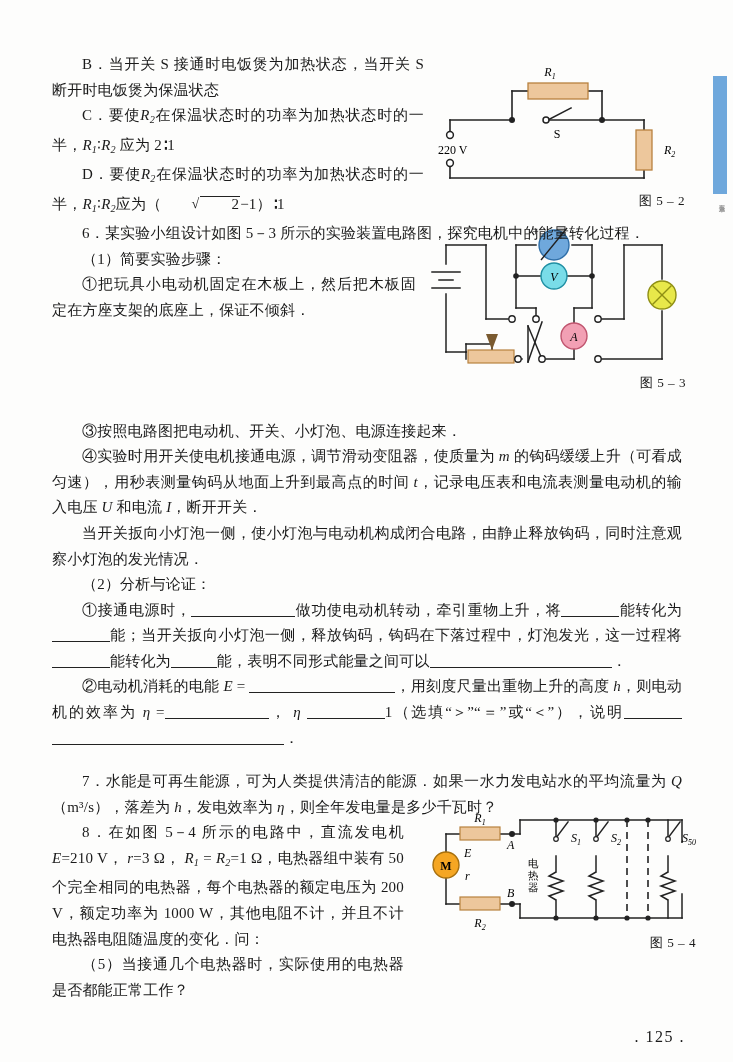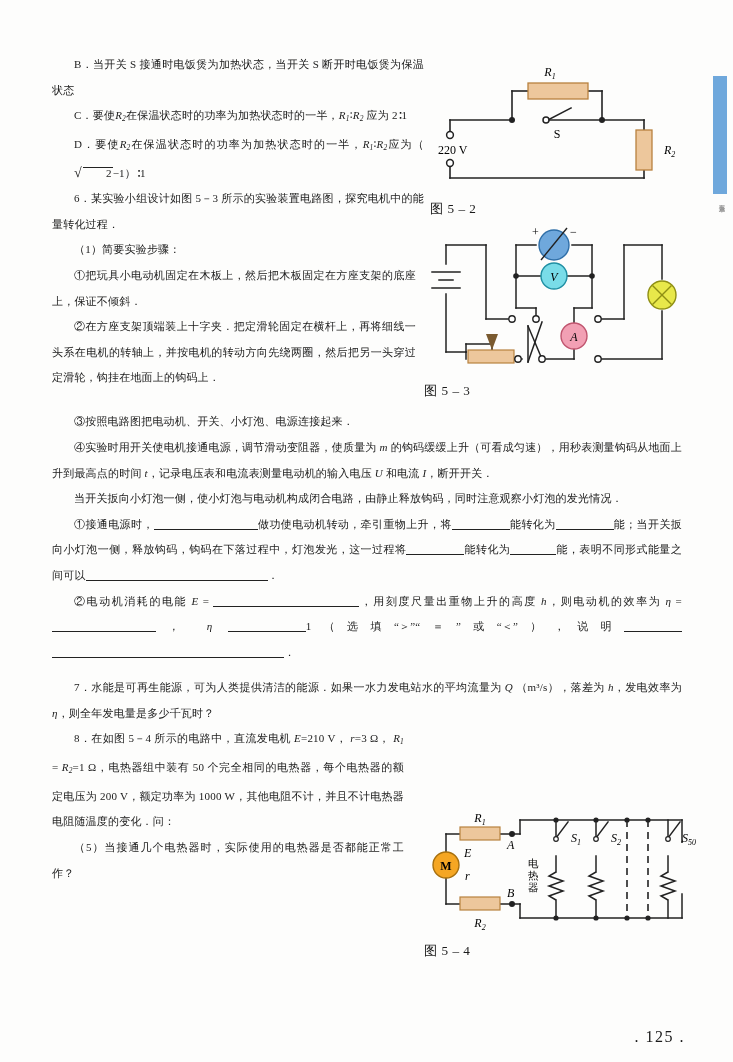--- a/index.html
+++ b/index.html
@@ -46,21 +46,21 @@
 
   .content {
     position: absolute;
     left: 52px;
     top: 52px;
     width: 630px;
   }
 
   p.tx {
     margin: 0;
-    font-size: 11px;
+    font-size: 15px;
     line-height: 25.6px;
     text-align: justify;
     text-justify: inter-character;
     letter-spacing: 0.2px;
   }
   .ind { text-indent: 2em; }
   .it { font-style: italic; font-family: "Liberation Serif", serif; }
   .sub { font-size: 0.68em; vertical-align: -0.28em; font-style: italic; }
   .blank { display: inline-block; border-bottom: 1px solid #222; vertical-align: -2px; }
   .b6  { width: 58px; }
@@ -83,23 +83,23 @@
     padding: 0 1px;
     display: inline-block;
     line-height: 1.05;
   }
 
   
   .fig {
     position: absolute;
   }
   .fig-cap {
-    text-align: left;
+    text-align: right;
     font-size: 13.2px;
-    margin-top: 10px;
+    margin-top: 2px;
     letter-spacing: 0.5px;
   }
   #fig52 { left: 430px; top: 58px;  width: 255px; }
   #fig53 { left: 424px; top: 222px; width: 262px; }
   #fig54 { left: 424px; top: 812px; width: 272px; }
 
   .float-r1 { float: right; width: 258px; height: 152px; shape-outside: margin-box; }
   .float-r2 { float: right; width: 266px; height: 172px; }
   .float-r3 { float: right; width: 278px; height: 150px; }
   .clr { clear: both; }
@@ -355,40 +355,40 @@
     <p class="tx ind">
       <span>D．要使</span><span class="it">R</span><span class="sub">2</span><span>在保温状态时的功率为加热状态时的一半，</span><span class="it">R</span><span class="sub">1</span>∶<span class="it">R</span><span class="sub">2</span><span>应为（</span><span class="sqrt-wrap"><span>2</span></span><span>−1）∶1</span>
     </p>
 
     <p class="tx ind">6．某实验小组设计如图 5－3 所示的实验装置电路图，探究电机中的能量转化过程．</p>
 
     <div class="float-r2"></div>
 
     <p class="tx ind">（1）简要实验步骤：</p>
     <p class="tx ind">①把玩具小电动机固定在木板上，然后把木板固定在方座支架的底座上，保证不倾斜．</p>
-    <p class="tx ind">②在方座支架顶端装上十字夹．把定滑轮固定在横杆上，再将细线一头系在电机的转轴上，并按电机的转动方向先绕两圈，然后把另一头穿过定滑轮，钩挂在地面上的钩码上．</p>
     <div class="clr"></div>
     <p class="tx ind">③按照电路图把电动机、开关、小灯泡、电源连接起来．</p>
 
     <p class="tx ind">
       <span>④实验时用开关使电机接通电源，调节滑动变阻器，使质量为</span> <span class="it">m</span> <span>的钩码缓缓上升（可看成匀速），用秒表测量钩码从地面上升到最高点的时间</span> <span class="it">t</span><span>，记录电压表和电流表测量电动机的输入电压</span> <span class="it">U</span> <span>和电流</span> <span class="it">I</span><span>，断开开关．</span>
     </p>
 
     <p class="tx ind">当开关扳向小灯泡一侧，使小灯泡与电动机构成闭合电路，由静止释放钩码，同时注意观察小灯泡的发光情况．</p>
 
+    <p class="tx ind">（2）分析与论证：</p>
 
     <p class="tx ind">
       <span>①接通电源时，</span><span class="blank b10"></span><span>做功使电动机转动，牵引重物上升，将</span><span class="blank b6"></span><span>能转化为</span><span class="blank b6"></span><span>能；当开关扳向小灯泡一侧，释放钩码，钩码在下落过程中，灯泡发光，这一过程将</span><span class="blank b6"></span><span>能转化为</span><span class="blank b5"></span><span>能，表明不同形式能量之间可以</span><span class="blank b16"></span><span>．</span>
     </p>
 
     <p class="tx ind">
       <span>②电动机消耗的电能</span> <span class="it">E</span> <span>=</span> <span class="blank b14"></span><span>，用刻度尺量出重物上升的高度</span> <span class="it">h</span><span>，则电动机的效率为</span> <span class="it">η</span> <span>=</span><span class="blank b10"></span><span>，</span> <span class="it">η</span> <span class="blank b8"></span><span>1（选填“＞”“＝”或“＜”），说明</span><span class="blank b6"></span><span class="blank b20"></span><span>．</span>
     </p>
 
-    <p class="tx ind" style="margin-top:10px;">
+    <p class="tx ind" style="margin-top:18px;">
       <span>7．水能是可再生能源，可为人类提供清洁的能源．如果一水力发电站水的平均流量为</span> <span class="it">Q</span> <span>（m³/s），落差为</span> <span class="it">h</span><span>，发电效率为</span> <span class="it">η</span><span>，则全年发电量是多少千瓦时？</span>
     </p>
 
     <div class="float-r3"></div>
 
     <p class="tx ind">
       <span>8．在如图 5－4 所示的电路中，直流发电机</span> <span class="it">E</span><span>=210 V，</span> <span class="it">r</span><span>=3 Ω，</span> <span class="it">R</span><span class="sub">1</span> <span>=</span> <span class="it">R</span><span class="sub">2</span><span>=1 Ω，电热器组中装有 50 个完全相同的电热器，每个电热器的额定电压为 200 V，额定功率为 1000 W，其他电阻不计，并且不计电热器电阻随温度的变化．问：</span>
     </p>
 
     <p class="tx ind">（5）当接通几个电热器时，实际使用的电热器是否都能正常工作？</p>

